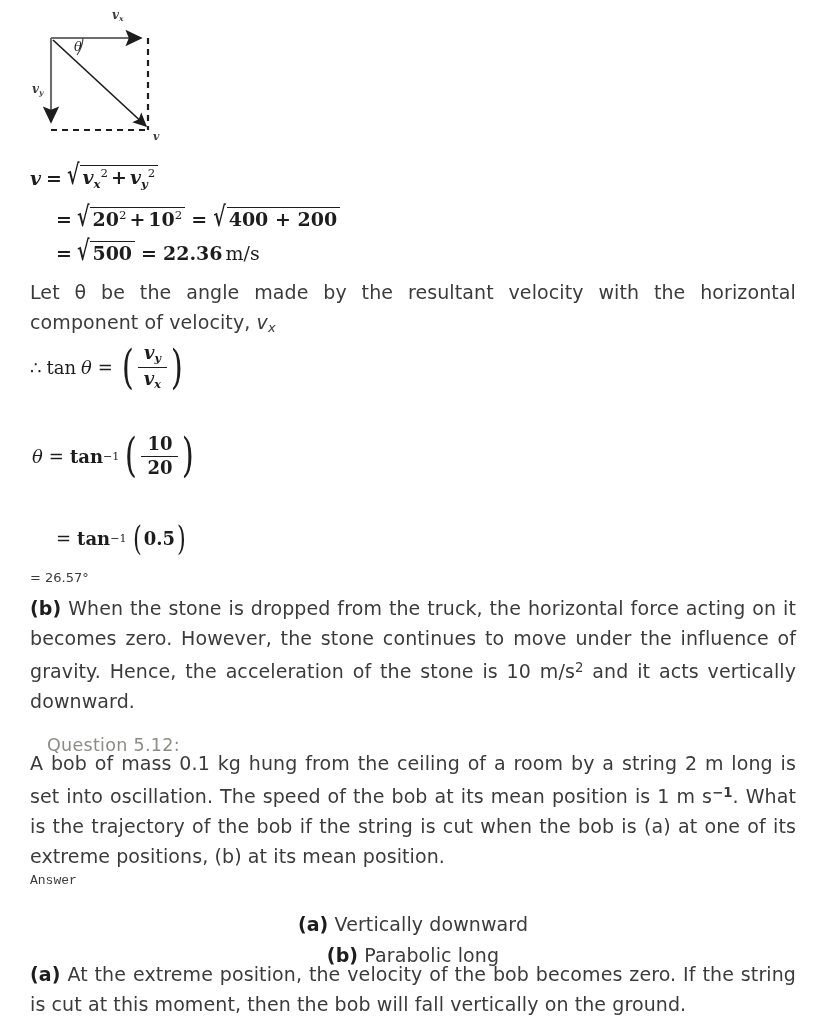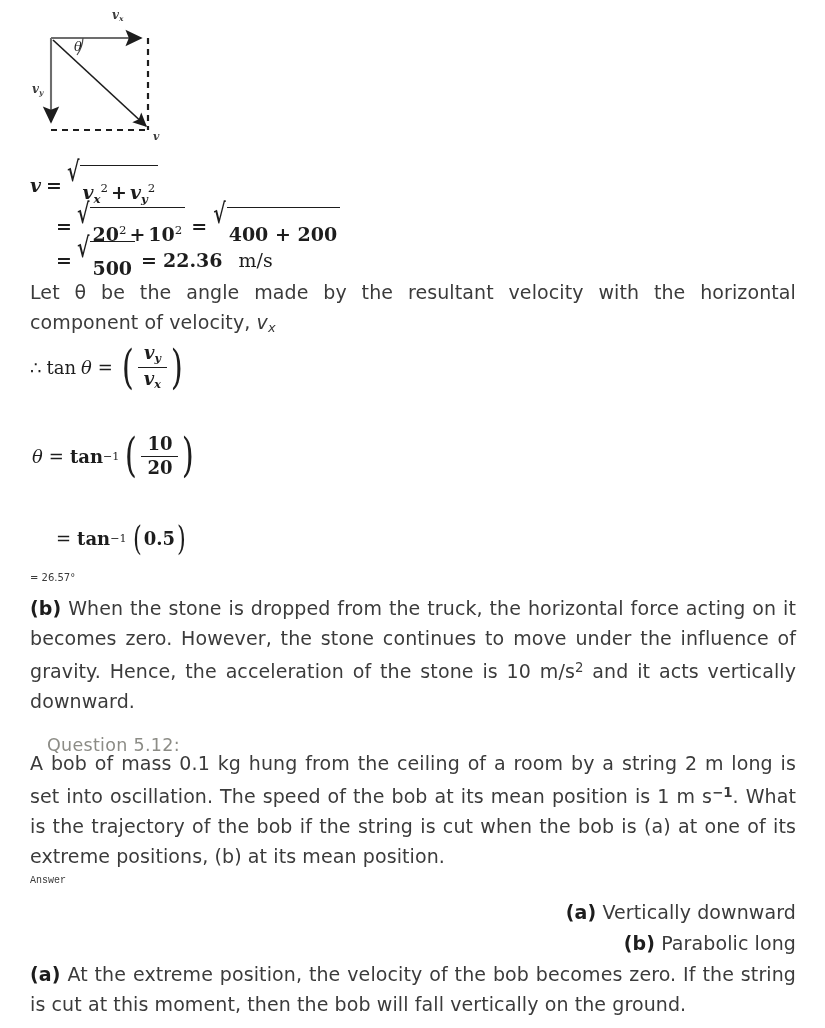--- a/index.html
+++ b/index.html
@@ -71,21 +71,21 @@
   .radical > .sign {
     font-size: 1.0em;
     line-height: 1;
     display: inline-block;
     transform: scaleY(1.45) translateY(1px);
     transform-origin: center;
     margin-right: 1px;
   }
   .radical > .rad-body {
     border-top: 1.4px solid #1d1d1d;
-    padding: 15px 3px 0 2px;
+    padding: 0 3px 0 2px;
     display: inline-block;
   }
   
   .bigparen {
     display: inline-block;
     font-size: 2.55em;
     font-weight: normal;
     line-height: 0.82;
     transform: scaleX(0.68);
     color: #1d1d1d;
@@ -111,21 +111,21 @@
   .para {
     position: absolute;
     left: 30px;
     width: 766px;
     font-size: 19px;
     line-height: 30px;
     text-align: justify;
     color: #3b3b3b;
     letter-spacing: 0.1px;
   }
-  .para.nojust { text-align: right; }
+  .para.nojust { text-align: center; margin-top: 12px; }
   .b { font-weight: bold; color: #1d1d1d; }
   .ital { font-style: italic; }
   .tinysub {
     font-size: 0.68em;
     vertical-align: -0.22em;
   }
   .tinysup {
     font-size: 0.70em;
     vertical-align: 0.48em;
   }
@@ -137,21 +137,21 @@
     font-size: 17.5px;
     line-height: 26px;
     color: #8c8c86;
     letter-spacing: 0.3px;
     font-weight: normal;
     margin: 17px;
   }
   .plainline {
     position: absolute;
     left: 30px;
-    font-size: 10px;
+    font-size: 13px;
     line-height: 30px;
     color: #3b3b3b;
     white-space: nowrap;
   }
 </style>
 </head>
 <body>
 
 <div class="page">
 
@@ -218,21 +218,21 @@
 
   <div class="eq-block math" style="left:56px; top:241px; font-size:19px;">
     <div class="eq-line">
       <span style="margin-right:5px;">=</span>
       <span class="radical">
         <span class="sign">√</span>
         <span class="rad-body">500</span>
       </span>
       <span style="margin:0 6px;">=</span>
       <span>22.36</span>
-      <span style="margin-left:16px; font-weight:normal;">m/s</span>
+      <span style="margin-left:3px; font-weight:normal;">m/s</span>
     </div>
   </div>
 
   <div class="para" style="top:277px;">
     <span>Let </span><span>θ</span><span> be the angle made by the resultant velocity with the horizontal component of velocity, </span><span class="ital">v</span><span class="ital tinysub">x</span>
   </div>
 
   <div class="eq-block math" style="left:30px; top:343px; font-size:18px;">
     <div class="eq-line">
       <span style="font-weight:normal; margin-right:5px;">∴</span>

